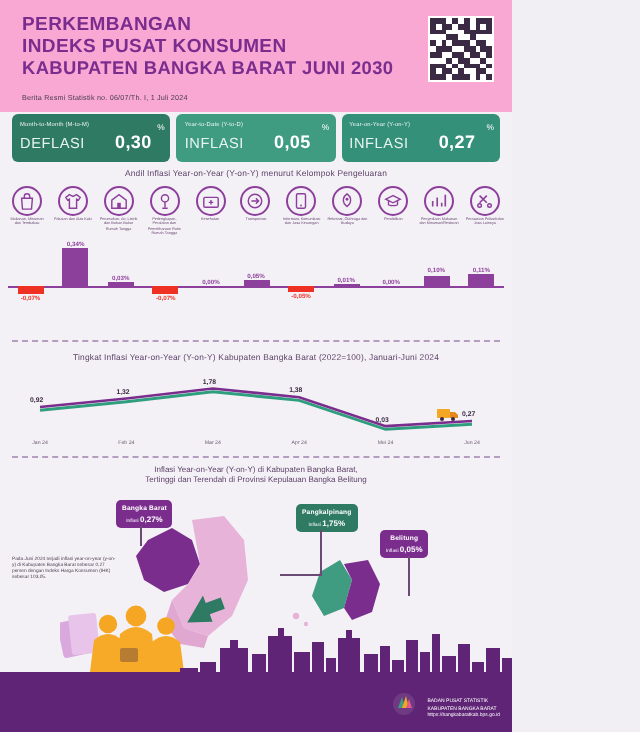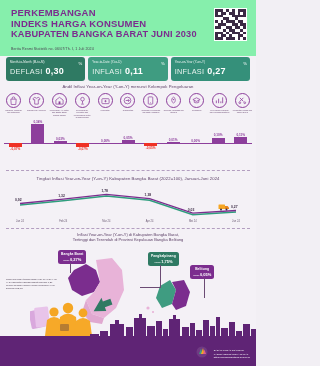--- a/index.html
+++ b/index.html
@@ -6,39 +6,39 @@
   html,body { width:256px; height:366px; }
   body {
     font-family:"Liberation Sans", sans-serif;
     background:#f2eff4;
     position:relative;
     overflow:hidden;
   }
   .page { position:relative; width:256px; height:366px; background:#f4f1f6; }
 
   
-  .header { position:absolute; left:0; top:0; width:256px; height:56px; background:#86efac;padding-left:12px; }
+  .header { position:absolute; left:0; top:0; width:256px; height:56px; background:#f9a8d4;padding-left:12px; }
   .h-title { position:absolute; left:11px; top:7px; color:#7b2d8e; font-weight:bold; line-height:11px; letter-spacing:.2px; }
   .h-l1 { font-size:9.5px; }
   .h-l2 { font-size:9.5px; }
   .h-l3 { font-size:9.2px; }
   .h-sub { position:absolute; left:11px; top:47px; font-size:3.6px; color:#4a3d50; letter-spacing:.1px; }
   .qr { position:absolute; right:9px; top:8px; width:33px; height:33px; background:#fff; padding:1px; }
   .qr-grid { width:100%; height:100%; display:grid; grid-template-columns:repeat(11,1fr); grid-template-rows:repeat(11,1fr); }
   .qr-grid i { background:transparent; }
   .qr-grid i.on { background:#3b2a44; }
 
   
   .stats { position:absolute; left:6px; top:57px; width:244px; height:24px; display:flex; gap:3px; }
   .stat { flex:1; border-radius:3px; position:relative; padding:3px 4px 0 4px; color:#fff; }
   .stat.dark { background:#2f7a63; }
   .stat.mid  { background:#3f9c81; }
   .stat.mid2 { background:#35907a; }
   .stat-lbl { font-size:2.9px; opacity:.92; letter-spacing:.1px; white-space:nowrap; }
-  .stat-row { display:flex; align-items:baseline; gap:3px; margin-top:1.5px; }
+  .stat-row { display:flex; align-items:baseline; gap:15px; margin-top:1.5px; }
   .stat-word { font-size:7.3px; letter-spacing:.3px; color:#e7f3ee; }
   .stat-val { font-size:9px; font-weight:bold; letter-spacing:.2px; }
   .stat-pct { position:absolute; right:3px; top:3.5px; font-size:4.2px; }
 
   
   .sec1 { position:absolute; left:0; top:84px; width:256px; height:74px; }
   .sec-title { text-align:center; font-size:4.2px; color:#5b3f66; letter-spacing:.1px; }
   .icons { position:absolute; left:4px; top:9px; width:248px; display:flex; justify-content:space-between; }
   .icobox { width:19px; display:flex; flex-direction:column; align-items:center; }
   .icon-circ { width:15px; height:15px; border-radius:50%; border:1.1px solid #8d3f9c; display:flex; align-items:center; justify-content:center; background:#f4f1f6; }
@@ -87,21 +87,21 @@
   .illus { position:absolute; left:30px; bottom:28px; width:90px; height:44px; }
 </style>
 </head>
 <body>
 
 <div class="page">
 
   <div class="header">
     <div class="h-title">
       <div class="h-l1">PERKEMBANGAN</div>
-      <div class="h-l2">INDEKS HARGA KONSUMEN</div>
+      <div class="h-l2">INDEKS PUSAT KONSUMEN</div>
       <div class="h-l3">KABUPATEN BANGKA BARAT JUNI 2030</div>
     </div>
     <div class="h-sub">Berita Resmi Statistik no. 06/07/Th. I, 1 Juli 2024</div>
     <div class="qr">
       <div class="qr-grid" id="qrgrid">
           <i class="on"></i>
           <i class="on"></i>
           <i class="on"></i>
           <i></i>
           <i class="on"></i>
@@ -231,21 +231,21 @@
       <div class="stat-row">
         <span class="stat-word">DEFLASI</span>
         <span class="stat-val">0,30</span>
       </div>
       <div class="stat-pct">%</div>
     </div>
     <div class="stat mid">
       <div class="stat-lbl">Year-to-Date (Y-to-D)</div>
       <div class="stat-row">
         <span class="stat-word">INFLASI</span>
-        <span class="stat-val">0,11</span>
+        <span class="stat-val">0,05</span>
       </div>
       <div class="stat-pct">%</div>
     </div>
     <div class="stat mid2">
       <div class="stat-lbl">Year-on-Year (Y-on-Y)</div>
       <div class="stat-row">
         <span class="stat-word">INFLASI</span>
         <span class="stat-val">0,27</span>
       </div>
       <div class="stat-pct">%</div>

